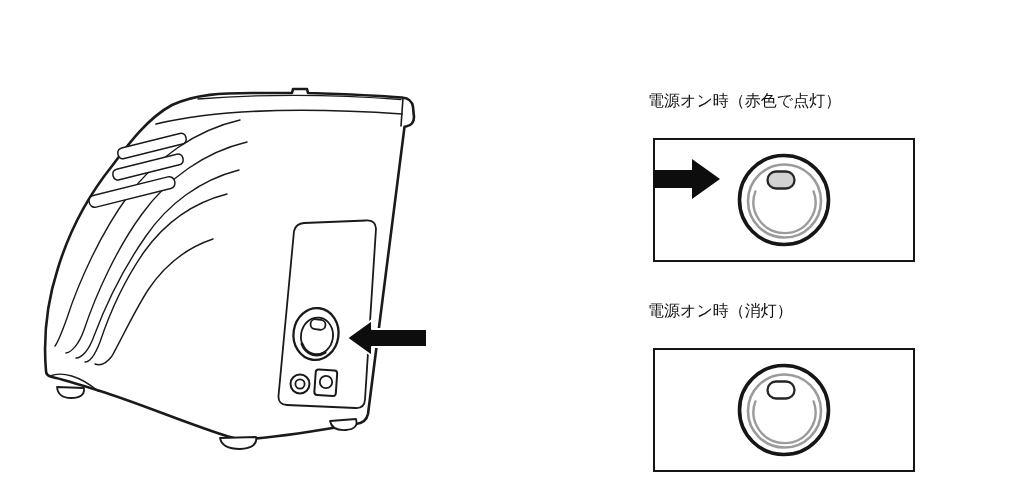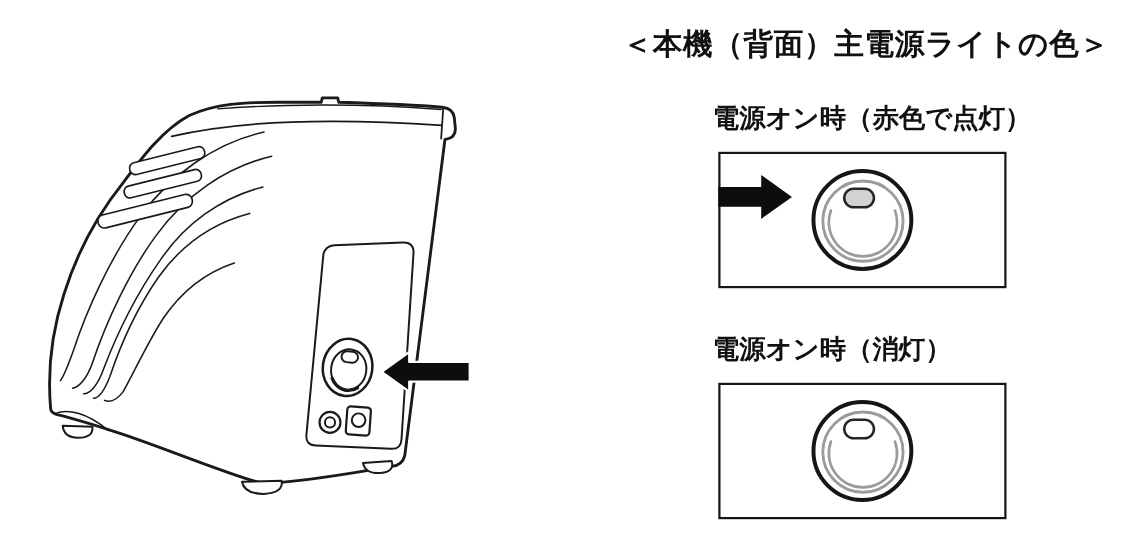--- a/index.html
+++ b/index.html
@@ -3,21 +3,21 @@
 <meta charset="utf-8">
 <style>
   html,body{margin:0;padding:0;background:#ffffff;}
   body{width:1024px;height:503px;position:relative;overflow:hidden;
        font-family:"Liberation Sans","DejaVu Sans",sans-serif;color:#111;}
   .canvas{position:absolute;inset:0;}
   svg{display:block;}
   .device-svg{position:absolute;left:0;top:0;}
   .fig-title{position:absolute;left:566px;top:22px;width:458px;
              font-size:27px;font-weight:700;letter-spacing:0.5px;white-space:nowrap;}
-  .state-label{position:absolute;font-size:24px;font-weight:700;white-space:nowrap;}
+  .state-label{position:absolute;font-size:16px;font-weight:400;white-space:nowrap;}
   .label-on{left:648px;top:91px;}
   .label-off{left:648px;top:301px;}
   .state-box{position:absolute;width:262px;height:124px;border:2.2px solid #151515;
              background:#fff;box-sizing:border-box;}
   .box-on{left:653px;top:138px;}
   .box-off{left:653px;top:348px;}
   .box-svg{position:absolute;left:-2.2px;top:-2.2px;}
 </style>
 </head>
 <body>
@@ -92,21 +92,20 @@
       <g fill="#ffffff" stroke-width="1.8">
         <path d="M 57,387 Q 58,398 71,398 Q 85,398 84,388 Z"></path>
         <path d="M 220,438 Q 222,449 240,449 Q 258,448 256,437 Z"></path>
         <path d="M 330,421 Q 332,431 346,430 Q 359,429 356,419 Z"></path>
       </g>
 
       <path fill="#0d0d0d" stroke="#ffffff" stroke-width="2" d="M 347,338 L 372,320 372,329 427,329 427,347 372,347 372,356 Z"></path>
     </g>
   </svg>
 
-  <div class="fig-title">＜本機（背面）主電源ライトの色＞</div>
 
   <div>
     <div class="state-label label-on">電源オン時（赤色で点灯）</div>
 
     <div class="state-box box-on">
       <svg class="box-svg" width="262" height="124" viewBox="0 0 262 124">
         <g fill="none" stroke="#1a1a1a" stroke-linecap="round" stroke-linejoin="round">
           <circle cx="131" cy="62" r="44.5" stroke="#161616" stroke-width="3.6" fill="#ffffff"></circle>
           <circle cx="131.5" cy="63" r="36.5" stroke="#9b9b9b" stroke-width="2.6"></circle>
           <path d="M 160.6,53.4 A 31,31 0 1 1 102.4,53.4" stroke="#9b9b9b" stroke-width="2.4"></path>

